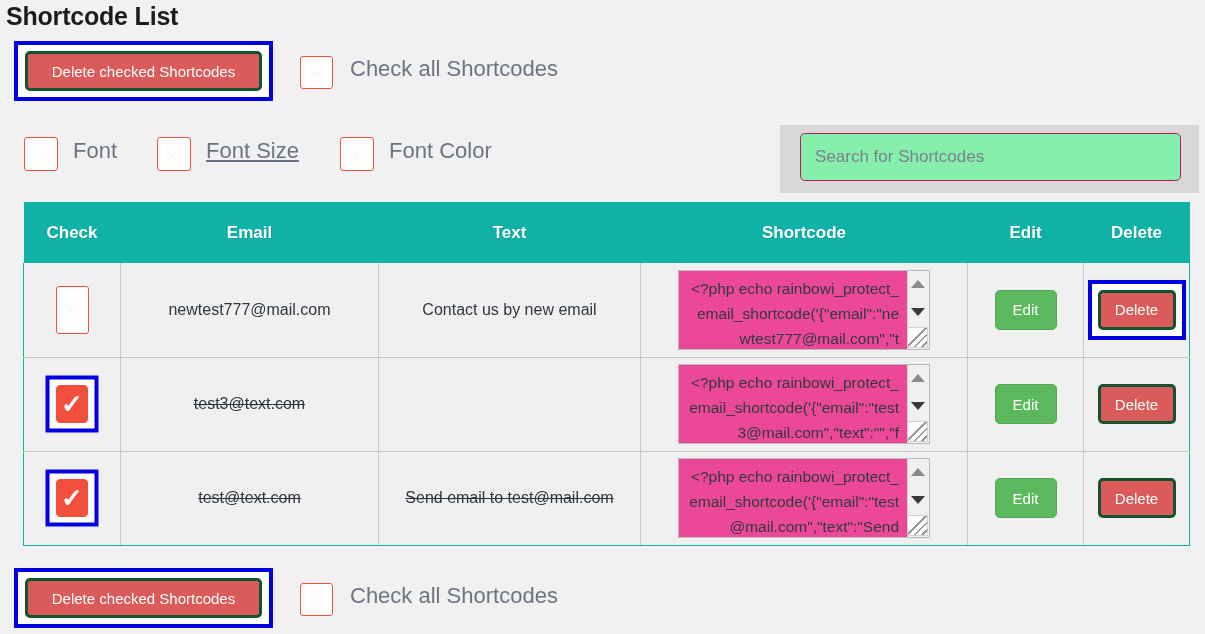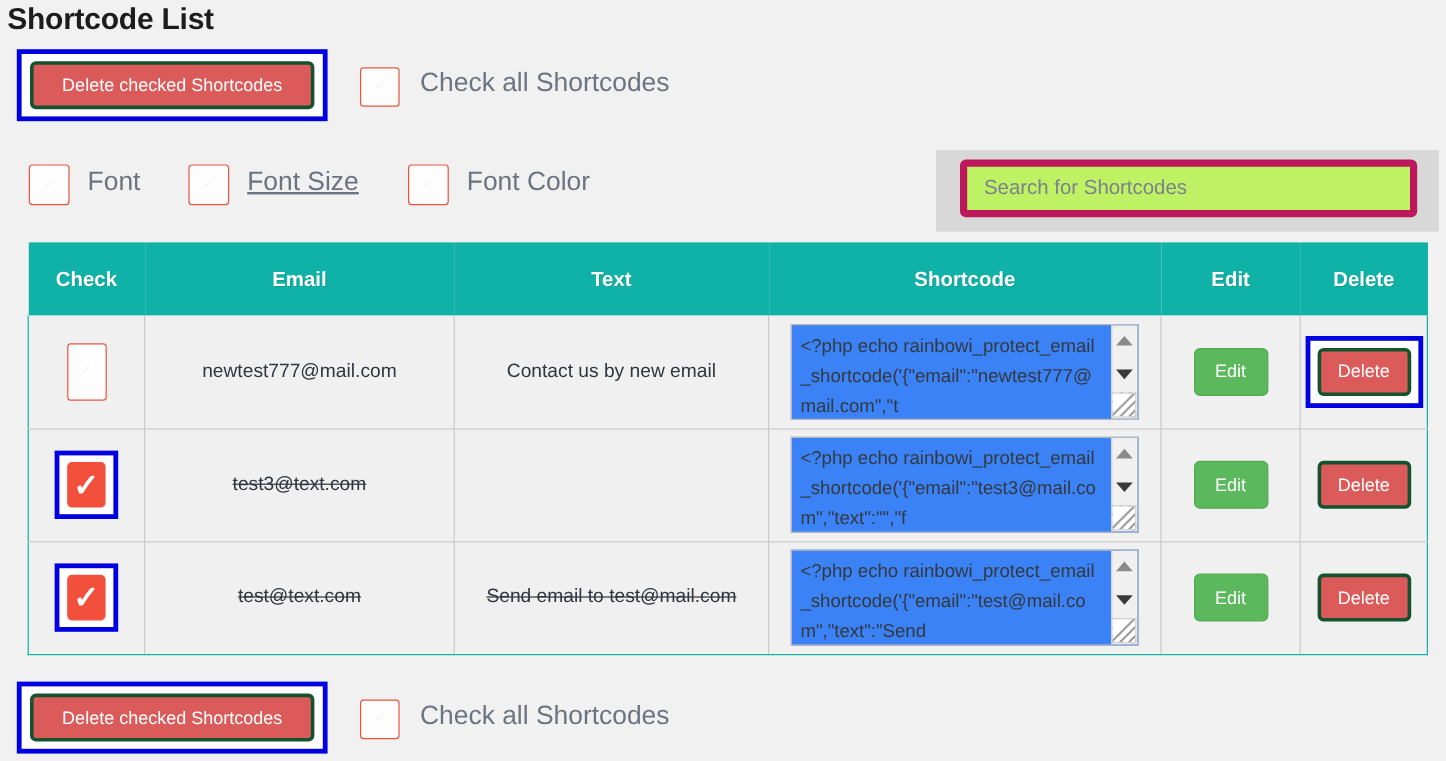--- a/index.html
+++ b/index.html
@@ -86,22 +86,22 @@
 
   
   .search-wrap {
     position: absolute;
     left: 780px; top: 125px; width: 419px; height: 68px;
     background: #d8d8d8;
   }
   .search-input {
     position: absolute;
     left: 800px; top: 133px; width: 381px; height: 48px;
-    background: #bef264;
-    border: 6px solid #be185d;
+    background: #86efac;
+    border: 1px solid #be185d;
     border-radius: 5px;
     font-size: 17px;
     color: #6b7480;
     padding: 0 14px;
     font-family: "Liberation Sans", sans-serif;
     outline: none;
   }
   .search-input::placeholder { color: #7b828c; opacity: 1; }
 
   
@@ -135,26 +135,26 @@
   .tbl tr:last-child td { border-bottom: 1px solid #10b1a6; }
   .tbl td:first-child { border-left: 1px solid #10b1a6; }
   .tbl td:last-child  { border-right: 1px solid #10b1a6; }
   .strike { text-decoration: line-through; text-decoration-thickness: 1px; }
 
   .cell-center { display: flex; align-items: center; justify-content: center; }
 
   
   .ta-wrap {
     position: relative;
-    width: 290px; height: 80px;
+    width: 252px; height: 80px;
     margin: 0 auto;
-    background: #3b82f6;
+    background: #ec4899;
     border: 1px solid #b9b9b9;
     overflow: hidden;
-    text-align: left;
+    text-align: right;
   }
   .ta-text {
     position: absolute;
     left: 7px; top: 5px; right: 30px;
     font-size: 15.5px;
     line-height: 25px;
     color: #33393f;
     font-family: "Liberation Sans", sans-serif;
     white-space: pre-wrap;
     word-break: break-all;

